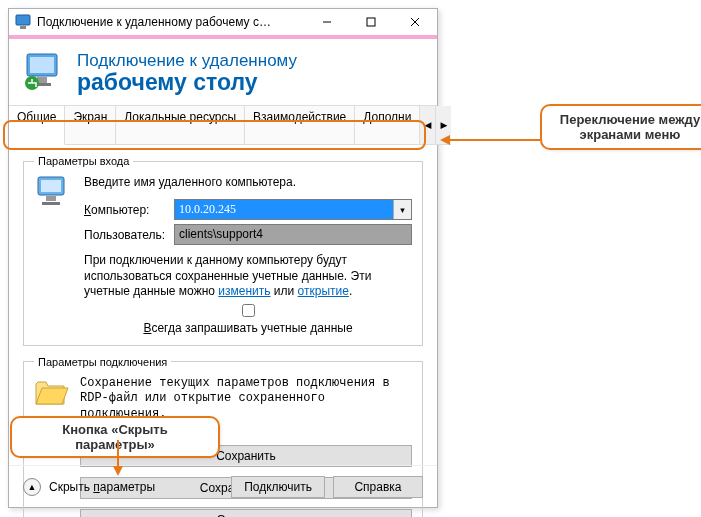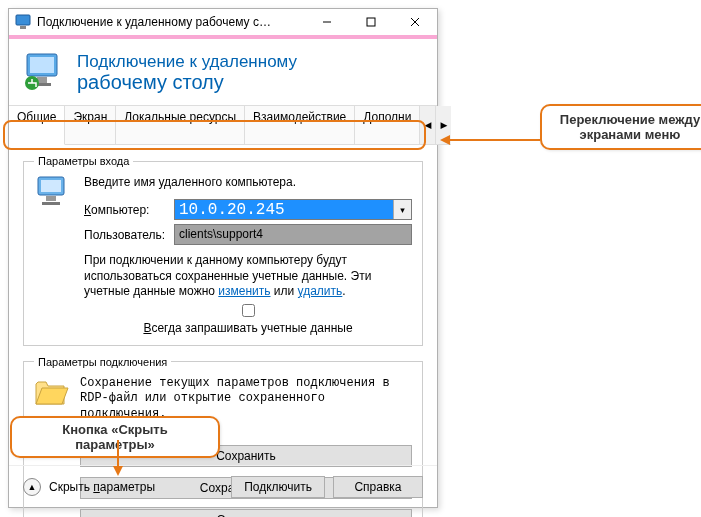--- a/index.html
+++ b/index.html
@@ -56,22 +56,22 @@
     align-items: center;
     padding: 0 14px;
   }
   .header svg { margin-right: 10px; }
   .header-text .line1 {
     color: #0063b1;
     font-size: 17px;
   }
   .header-text .line2 {
     color: #0063b1;
-    font-size: 20px;
-    font-weight: normal;
+    font-size: 23px;
+    font-weight: bold;
     line-height: 1.0;
   }
   .tabstrip {
     display: flex;
     align-items: stretch;
     border-top: 1px solid #ddd;
     height: 40px;
     font-size: 12px;
   }
   .tab {
@@ -145,22 +145,22 @@
     border: 1px solid #7a7a7a;
     height: 21px;
     background: #fff;
   }
   .combo input {
     flex:1;
     border:none;
     background:#1e90ff;
     color:#fff;
     padding: 0 4px;
-    font-size: 16px;
-    font-family: Liberation Mono, monospace;
+    font-size: 12px;
+    font-family: Liberation Serif, serif;
   }
   .combo input::selection { background:#1e90ff; color:#fff; }
   .combo .dd {
     width: 18px;
     border-left: 1px solid #aaa;
     display:flex;align-items:center;justify-content:center;
     font-size: 9px;
     background:#f0f0f0;
     cursor:default;
   }
@@ -344,21 +344,21 @@
               <div class="dd">▾</div>
             </div>
           </div>
 
           <div class="form-row">
             <label>Пользователь:</label>
             <div class="readonly">clients\support4</div>
           </div>
 
           <div class="note">
-            <span>При подключении к данному компьютеру будут использоваться сохраненные учетные данные.  Эти учетные данные можно </span><a>изменить</a><span> или </span><a>удалить</a><span>.</span>
+            <span>При подключении к данному компьютеру будут использоваться сохраненные учетные данные.  Эти учетные данные можно </span><a>изменить</a><span> или </span><a>открытие</a><span>.</span>
           </div>
 
           <div class="cbrow">
             <input type="checkbox" style="">
             <span><span class="ul">В</span><span>сегда запрашивать учетные данные</span></span>
           </div>
         </div>
       </div>
     </fieldset>
 

